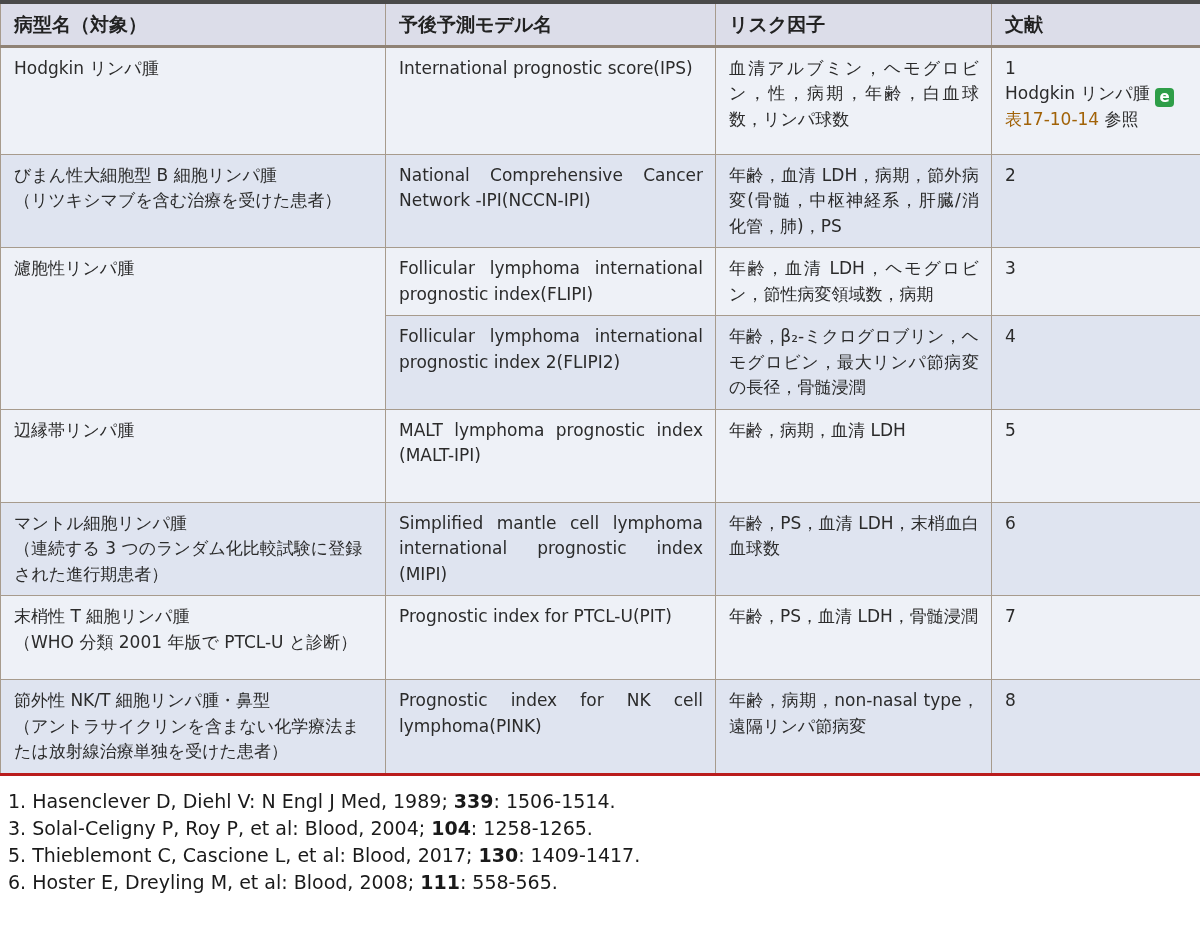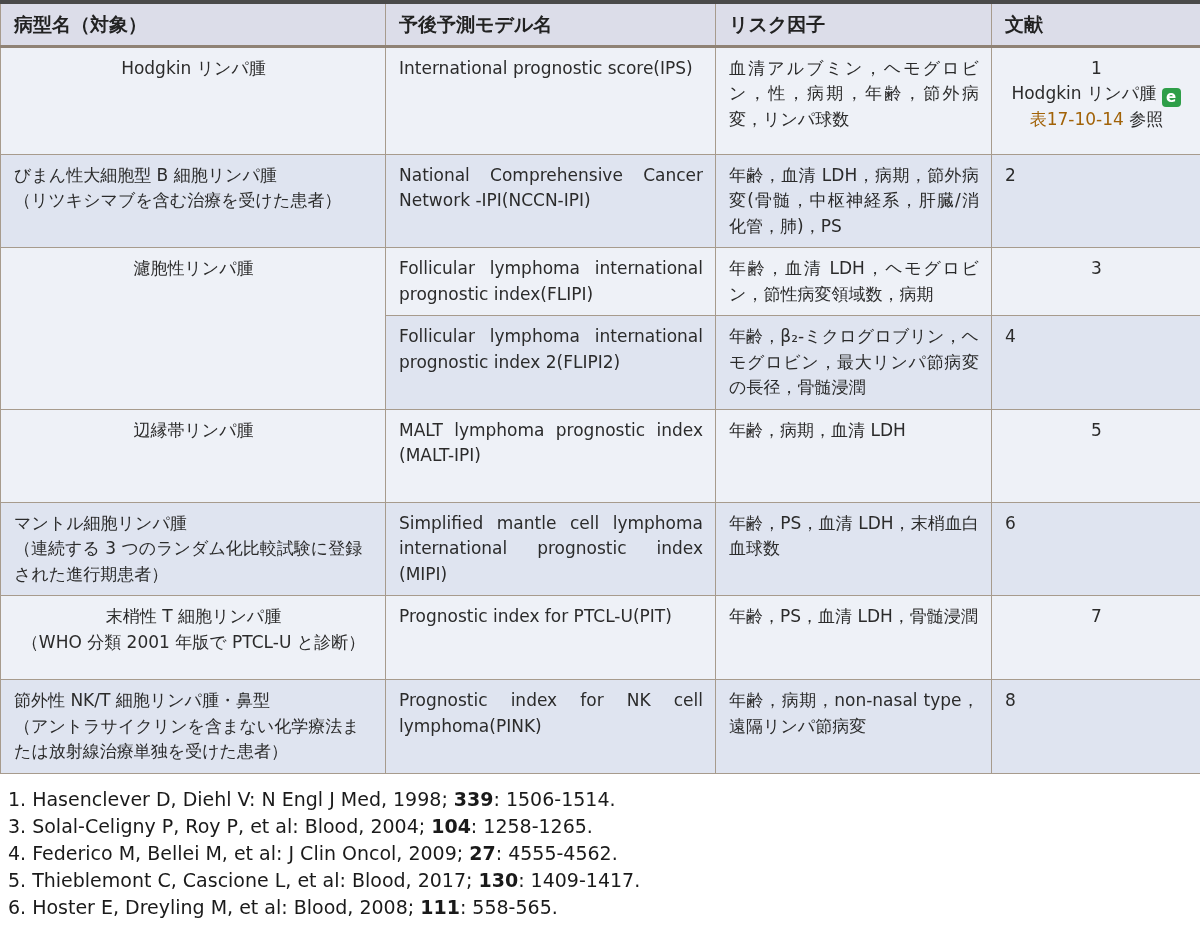--- a/index.html
+++ b/index.html
@@ -8,21 +8,21 @@
     font-family:"DejaVu Sans","Liberation Sans",sans-serif;
     color:#2b2b2b;
     -webkit-font-smoothing:antialiased;
   }
   
   table.prog{
     width:1200px;
     border-collapse:collapse;
     table-layout:fixed;
     border-top:4px solid #4a4a4a;
-    border-bottom:1px solid #b91c1c;
+    border-bottom:3px solid #b91c1c;
   }
   table.prog th, table.prog td{
     border:1.5px solid #a79b8d;
     vertical-align:top;
     padding:8px 12px 8px 13px;
     font-size:17px;
     line-height:1.5;
     word-break:break-word;
   }
   table.prog thead th{
@@ -31,21 +31,21 @@
     font-weight:bold;
     font-size:19px;
     padding:6px 12px 6px 13px;
     border-bottom:3px solid #8f8275;
     color:#222;
   }
   col.c1{width:385px;}
   col.c2{width:330px;}
   col.c3{width:276px;}
   col.c4{width:209px;}
-  .shade-a{background:#eef1f7;text-align:center;}
+  .shade-a{background:#eef1f7;}
   .shade-b{background:#dfe4f0;}
   td.col-model, td.col-risk{text-align:justify;}
   td .disease-note{display:block;}
   tbody tr:nth-child(1){height:108px;}
   tbody tr:nth-child(2){height:84px;}
   tbody tr:nth-child(3){height:63px;}
   tbody tr:nth-child(4){height:80px;margin-top:36px;}
   tbody tr:nth-child(5){height:93px;}
   tbody tr:nth-child(6){height:83px;}
   tbody tr:nth-child(7){height:84px;}
@@ -86,21 +86,21 @@
       <th>病型名（対象）</th>
       <th>予後予測モデル名</th>
       <th>リスク因子</th>
       <th>文献</th>
     </tr>
   </thead>
   <tbody id="table-body">
       <tr>
         <td rowspan="1" class="col-disease shade-a"><span>Hodgkin リンパ腫</span></td>
         <td class="col-model shade-a">International prognostic score(IPS)</td>
-        <td class="col-risk shade-a">血清アルブミン，ヘモグロビン，性，病期，年齢，節外病変，リンパ球数</td>
+        <td class="col-risk shade-a">血清アルブミン，ヘモグロビン，性，病期，年齢，白血球数，リンパ球数</td>
         <td class="col-ref shade-a">
           <div>1</div>
           <div><span>Hodgkin リンパ腫 </span><span class="e-badge">e</span><span class="ref-link">表17-10-14</span><span> 参照</span></div>
         </td>
       </tr>
       <tr>
         <td rowspan="1" class="col-disease shade-b"><span>びまん性大細胞型 B 細胞リンパ腫</span><span class="disease-note">（リツキシマブを含む治療を受けた患者）</span></td>
         <td class="col-model shade-b">National Comprehensive Cancer Network -IPI(NCCN-IPI)</td>
         <td class="col-risk shade-b">年齢，血清 LDH，病期，節外病変(骨髄，中枢神経系，肝臓/消化管，肺)，PS</td>
         <td class="col-ref shade-b">
@@ -151,18 +151,17 @@
         <td class="col-model shade-b">Prognostic index for NK cell lymphoma(PINK)</td>
         <td class="col-risk shade-b">年齢，病期，non-nasal type，遠隔リンパ節病変</td>
         <td class="col-ref shade-b">
           <div>8</div>
         </td>
       </tr>
     </tbody>
 </table>
 
 <div class="references" id="ref-list">
-    <div class="ref-line"><span>1. Hasenclever D, Diehl V: N Engl J Med, 1998; </span><span class="vol">339</span><span>: 1506-1514.</span></div>
+    <div class="ref-line"><span>1. Hasenclever D, Diehl V: N Engl J Med, 1989; </span><span class="vol">339</span><span>: 1506-1514.</span></div>
     <div class="ref-line"><span>3. Solal-Celigny P, Roy P, et al: Blood, 2004; </span><span class="vol">104</span><span>: 1258-1265.</span></div>
-    <div class="ref-line"><span>4. Federico M, Bellei M, et al: J Clin Oncol, 2009; </span><span class="vol">27</span><span>: 4555-4562.</span></div>
     <div class="ref-line"><span>5. Thieblemont C, Cascione L, et al: Blood, 2017; </span><span class="vol">130</span><span>: 1409-1417.</span></div>
     <div class="ref-line"><span>6. Hoster E, Dreyling M, et al: Blood, 2008; </span><span class="vol">111</span><span>: 558-565.</span></div>
   </div>
 
 </body></html>

